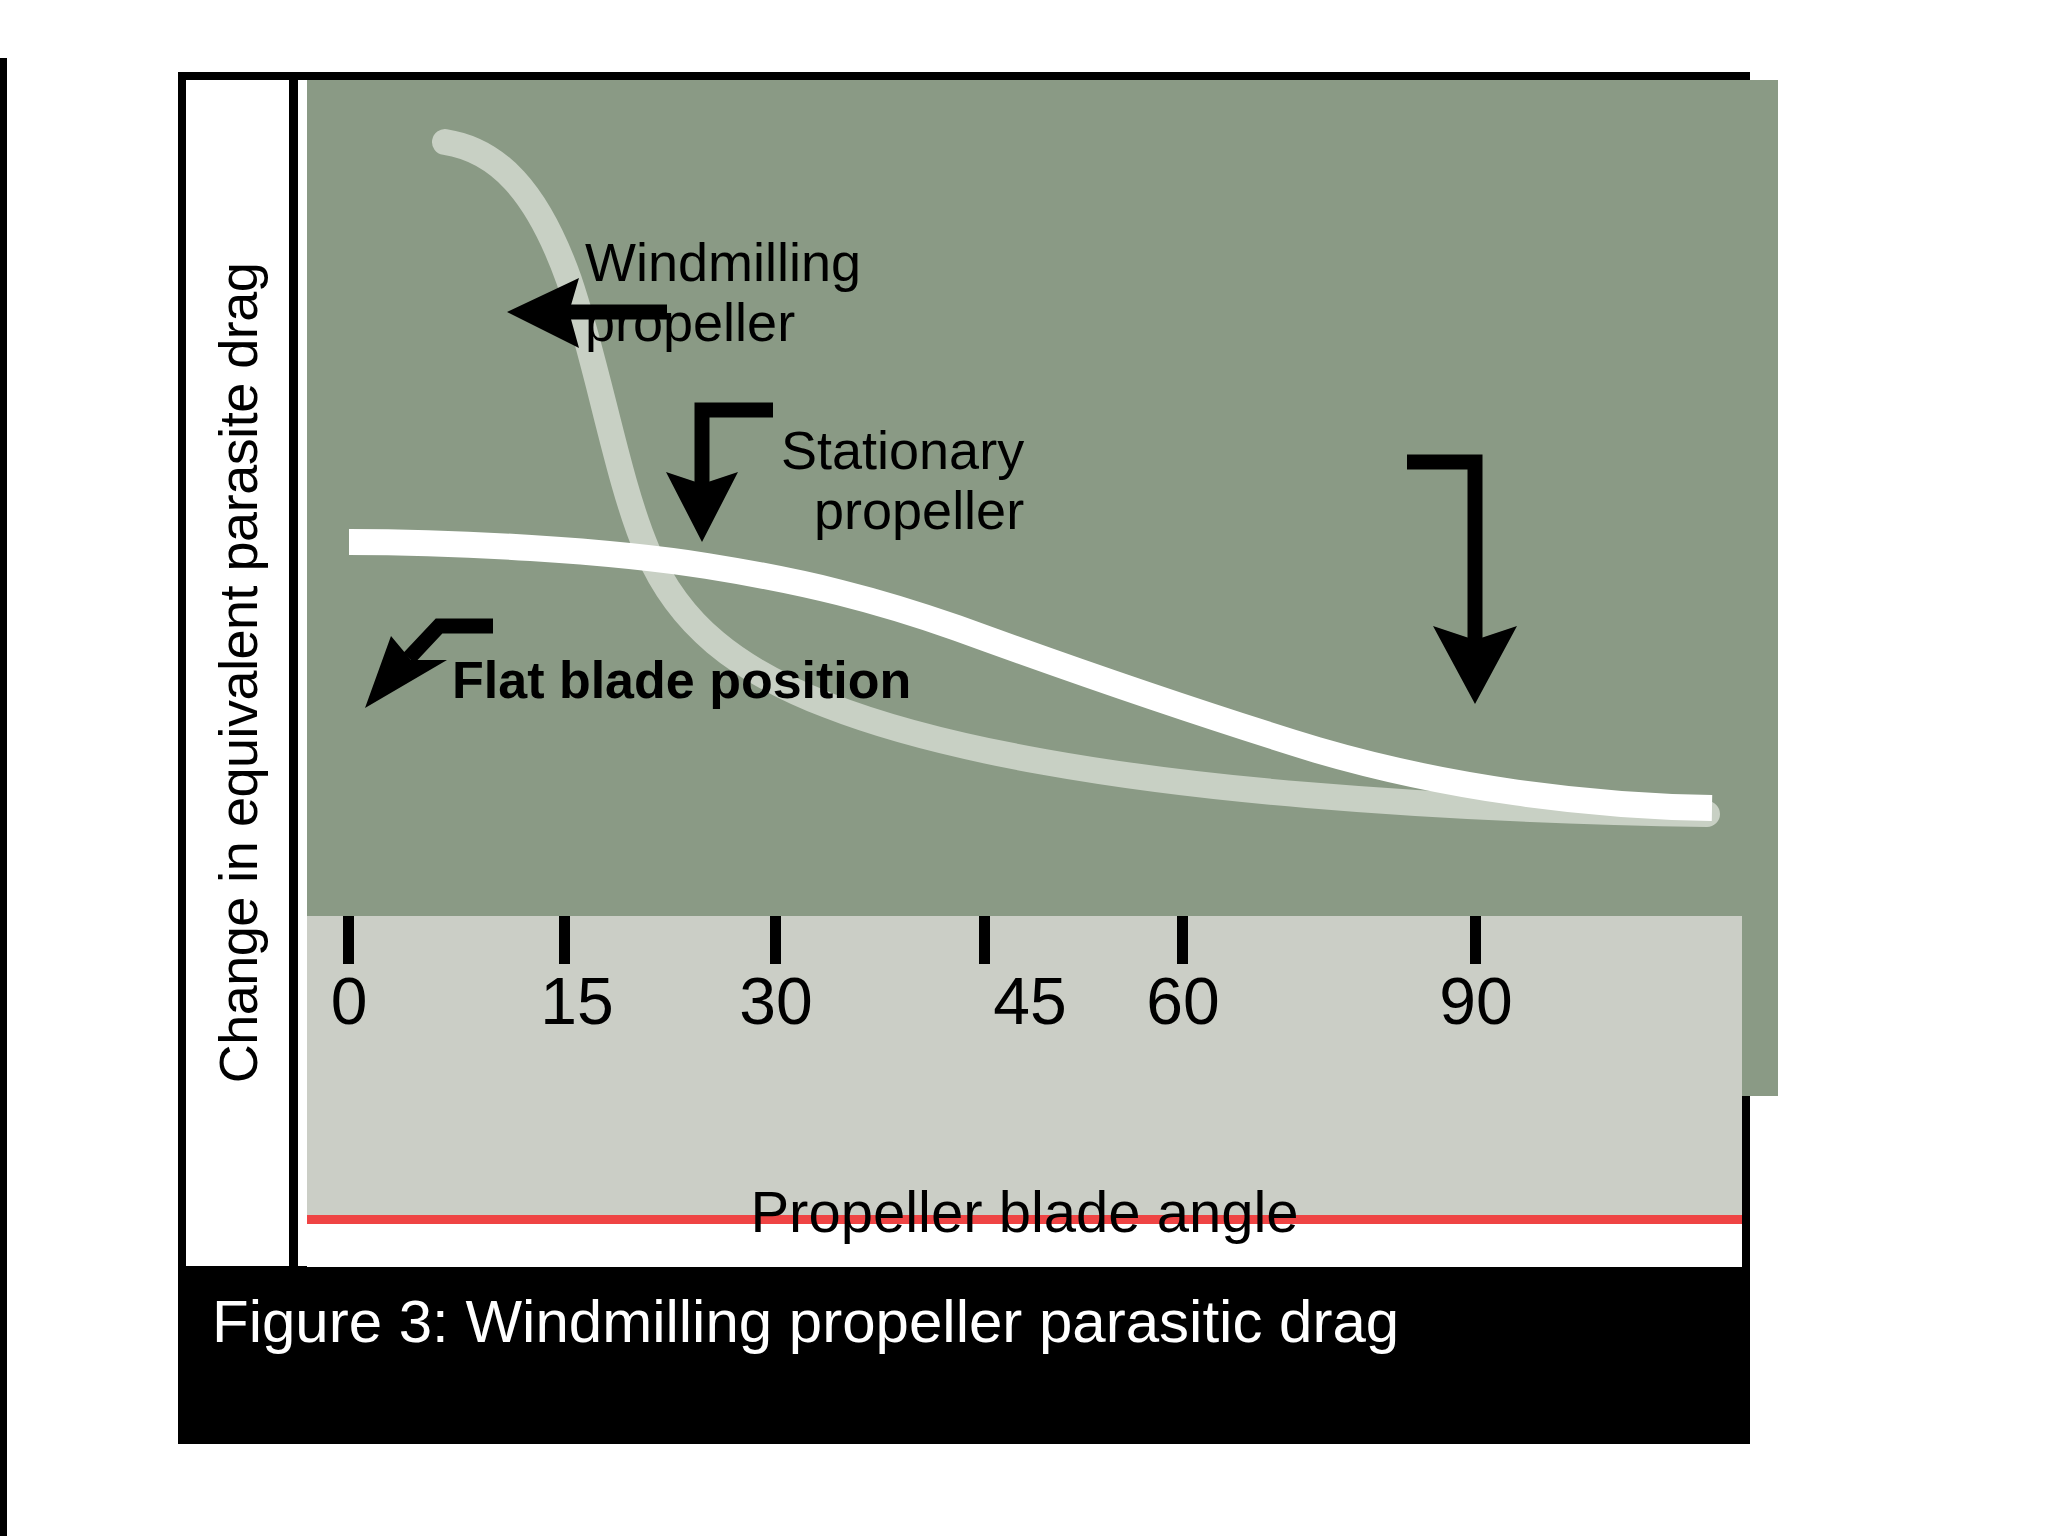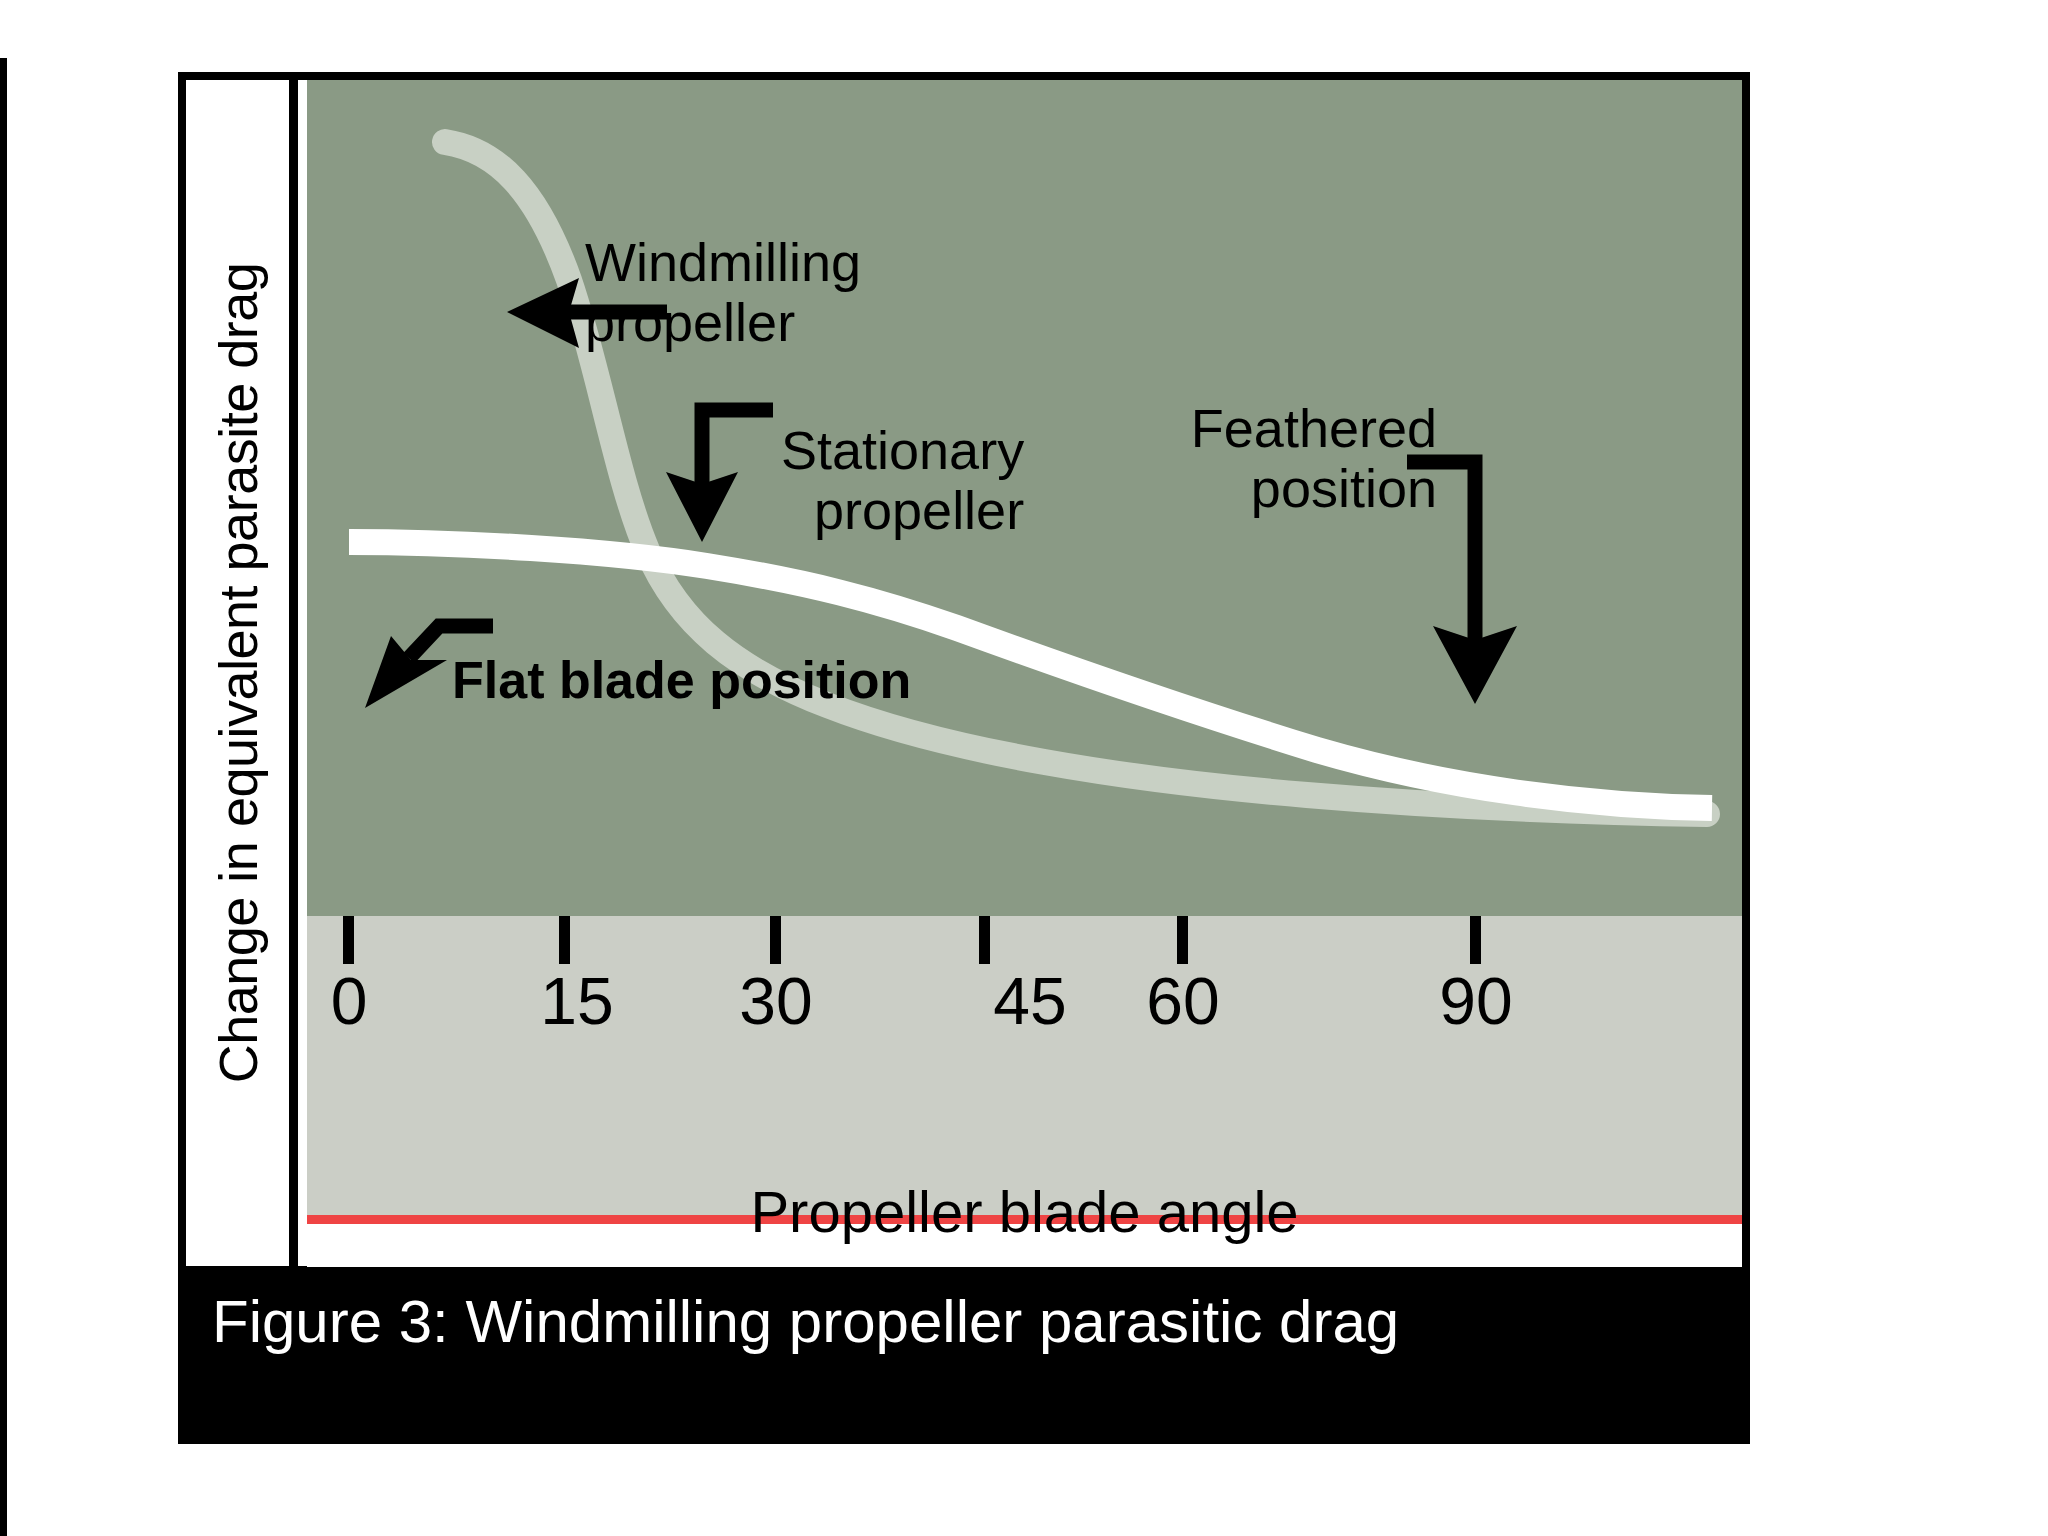--- a/index.html
+++ b/index.html
@@ -51,20 +51,21 @@
   
   .plot-col{
     position:absolute;left:121px;top:0px;width:1435px;height:1186px;
     background:#fff;
   }
 
   .plot-area{
     position:absolute;left:0px;top:0px;width:1435px;height:1016px;
     background:#8a9a85;
     overflow:hidden;
+    padding-left:36px;
   }
   .lower-band{
     position:absolute;left:0px;top:836px;width:1435px;height:305px;
     background:#ccceC6;
     background:#cbcec6;
   }
 
   
   .curves{position:absolute;left:0;top:0;width:1435px;height:836px;}
 
@@ -166,22 +167,20 @@
             <g>
               <polyline points="186,546 132,546 102,578" fill="none" stroke="#000" stroke-width="15"></polyline>
               <polygon points="58,628 84,556 104,580 140,580"></polygon>
             </g>
           </svg>
 
           <div class="anno anno-windmilling">Windmilling
 propeller</div>
           <div class="anno anno-stationary">Stationary
 propeller</div>
-          <div class="anno anno-feathered">Feathered
-position</div>
           <div class="anno anno-flatblade">Flat blade position</div>
         </div>
 
         <div class="lower-band"></div>
 
         <div class="ticks-layer">
           <div class="tick" style="left:36px;"></div>
           <div class="tick" style="left:252px;"></div>
           <div class="tick" style="left:463px;"></div>
           <div class="tick" style="left:672px;"></div>

